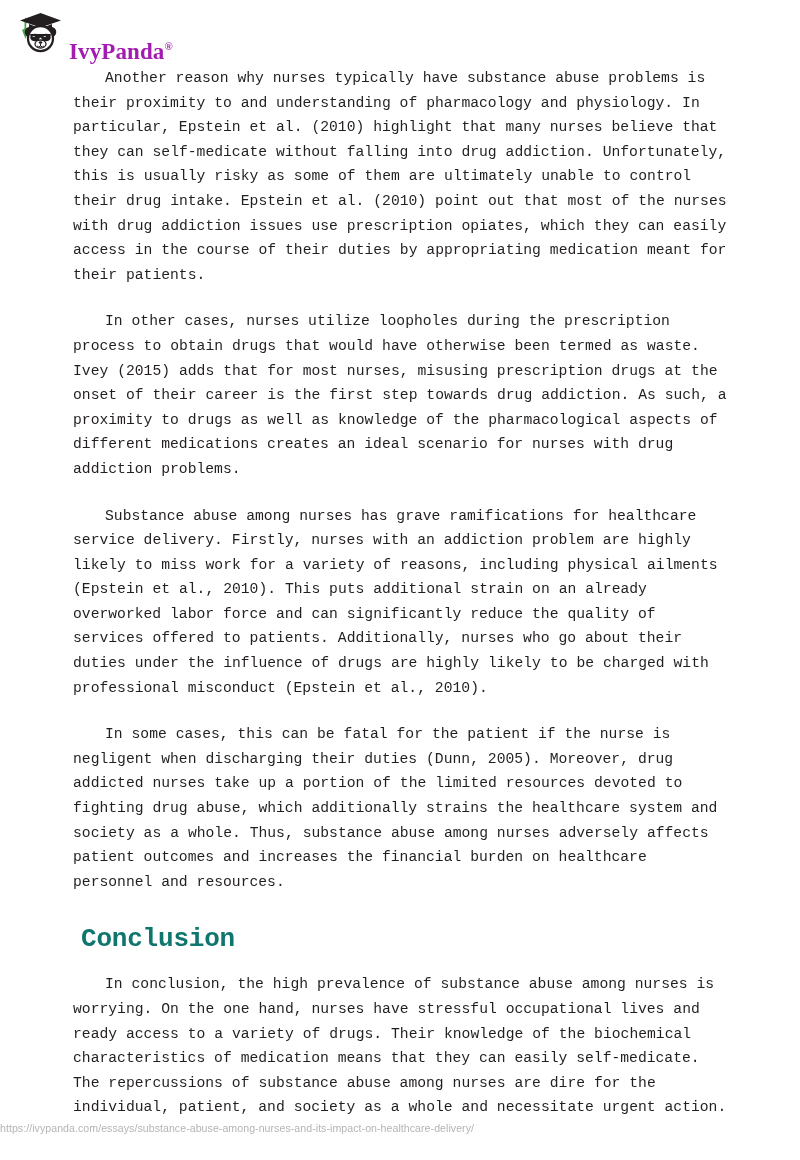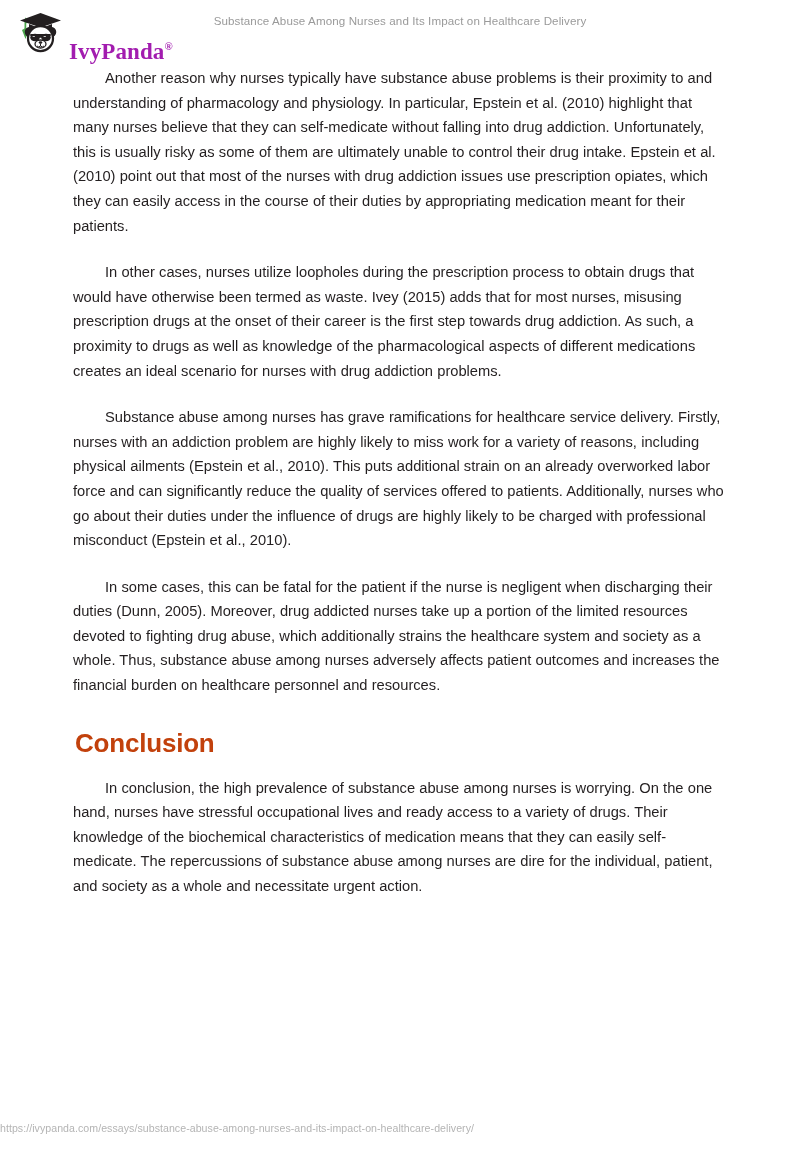--- a/index.html
+++ b/index.html
@@ -78,38 +78,39 @@
     letter-spacing: 0.1px;
     white-space: nowrap;
   }
 
   
   .content {
     position: absolute;
     left: 73px;
     top: 66px;
     width: 654px;
+    font-family: Liberation Mono, monospace;
   }
 
   p.body-text {
     margin: 0 0 22px 0;
     font-size: 14.7px;
     line-height: 24.6px;
     text-align: left;
     text-indent: 32px;
     color: #231f20;
     word-spacing: 0.1px;
   }
 
   h2.section-heading {
-    margin: 30px 0 18px 2px;
+    margin: 30px 0 18px 8px;
     font-size: 26px;
     line-height: 30px;
     font-weight: bold;
-    color: #c2410c;
+    color: #0f766e;
     letter-spacing: -0.2px;
   }
 
   
   .page-footer {
     position: absolute;
     left: 0;
     right: 0;
     bottom: 24px;
   }
@@ -162,21 +163,20 @@
 
         <ellipse cx="45" cy="66" rx="11" ry="8" fill="#ffffff" stroke="#231f20" stroke-width="2.6"></ellipse>
         <ellipse cx="45" cy="63" rx="3.6" ry="2.4" fill="#231f20"></ellipse>
         <path d="M45 65 L45 70" stroke="#231f20" stroke-width="2" fill="none"></path>
         <path d="M45 70 q-4 3.5 -7 0" stroke="#231f20" stroke-width="2" fill="none"></path>
         <path d="M45 70 q4 3.5 7 0" stroke="#231f20" stroke-width="2" fill="none"></path>
       </svg>
       <span class="brand-name"><span>IvyPanda</span><span class="brand-reg">®</span></span>
     </div>
 
-    <div class="running-title">Substance Abuse Among Nurses and Its Impact on Healthcare Delivery</div>
   </div>
 
   <div class="content">
 
     <p class="body-text">Another reason why nurses typically have substance abuse problems is their proximity to and understanding of pharmacology and physiology. In particular, Epstein et al. (2010) highlight that many nurses believe that they can self-medicate without falling into drug addiction. Unfortunately, this is usually risky as some of them are ultimately unable to control their drug intake. Epstein et al. (2010) point out that most of the nurses with drug addiction issues use prescription opiates, which they can easily access in the course of their duties by appropriating medication meant for their patients.</p>
     <p class="body-text">In other cases, nurses utilize loopholes during the prescription process to obtain drugs that would have otherwise been termed as waste. Ivey (2015) adds that for most nurses, misusing prescription drugs at the onset of their career is the first step towards drug addiction. As such, a proximity to drugs as well as knowledge of the pharmacological aspects of different medications creates an ideal scenario for nurses with drug addiction problems.</p>
     <p class="body-text">Substance abuse among nurses has grave ramifications for healthcare service delivery. Firstly, nurses with an addiction problem are highly likely to miss work for a variety of reasons, including physical ailments (Epstein et al., 2010). This puts additional strain on an already overworked labor force and can significantly reduce the quality of services offered to patients. Additionally, nurses who go about their duties under the influence of drugs are highly likely to be charged with professional misconduct (Epstein et al., 2010).</p>
     <p class="body-text">In some cases, this can be fatal for the patient if the nurse is negligent when discharging their duties (Dunn, 2005). Moreover, drug addicted nurses take up a portion of the limited resources devoted to fighting drug abuse, which additionally strains the healthcare system and society as a whole. Thus, substance abuse among nurses adversely affects patient outcomes and increases the financial burden on healthcare personnel and resources.</p>
 
     <h2 class="section-heading">Conclusion</h2>

